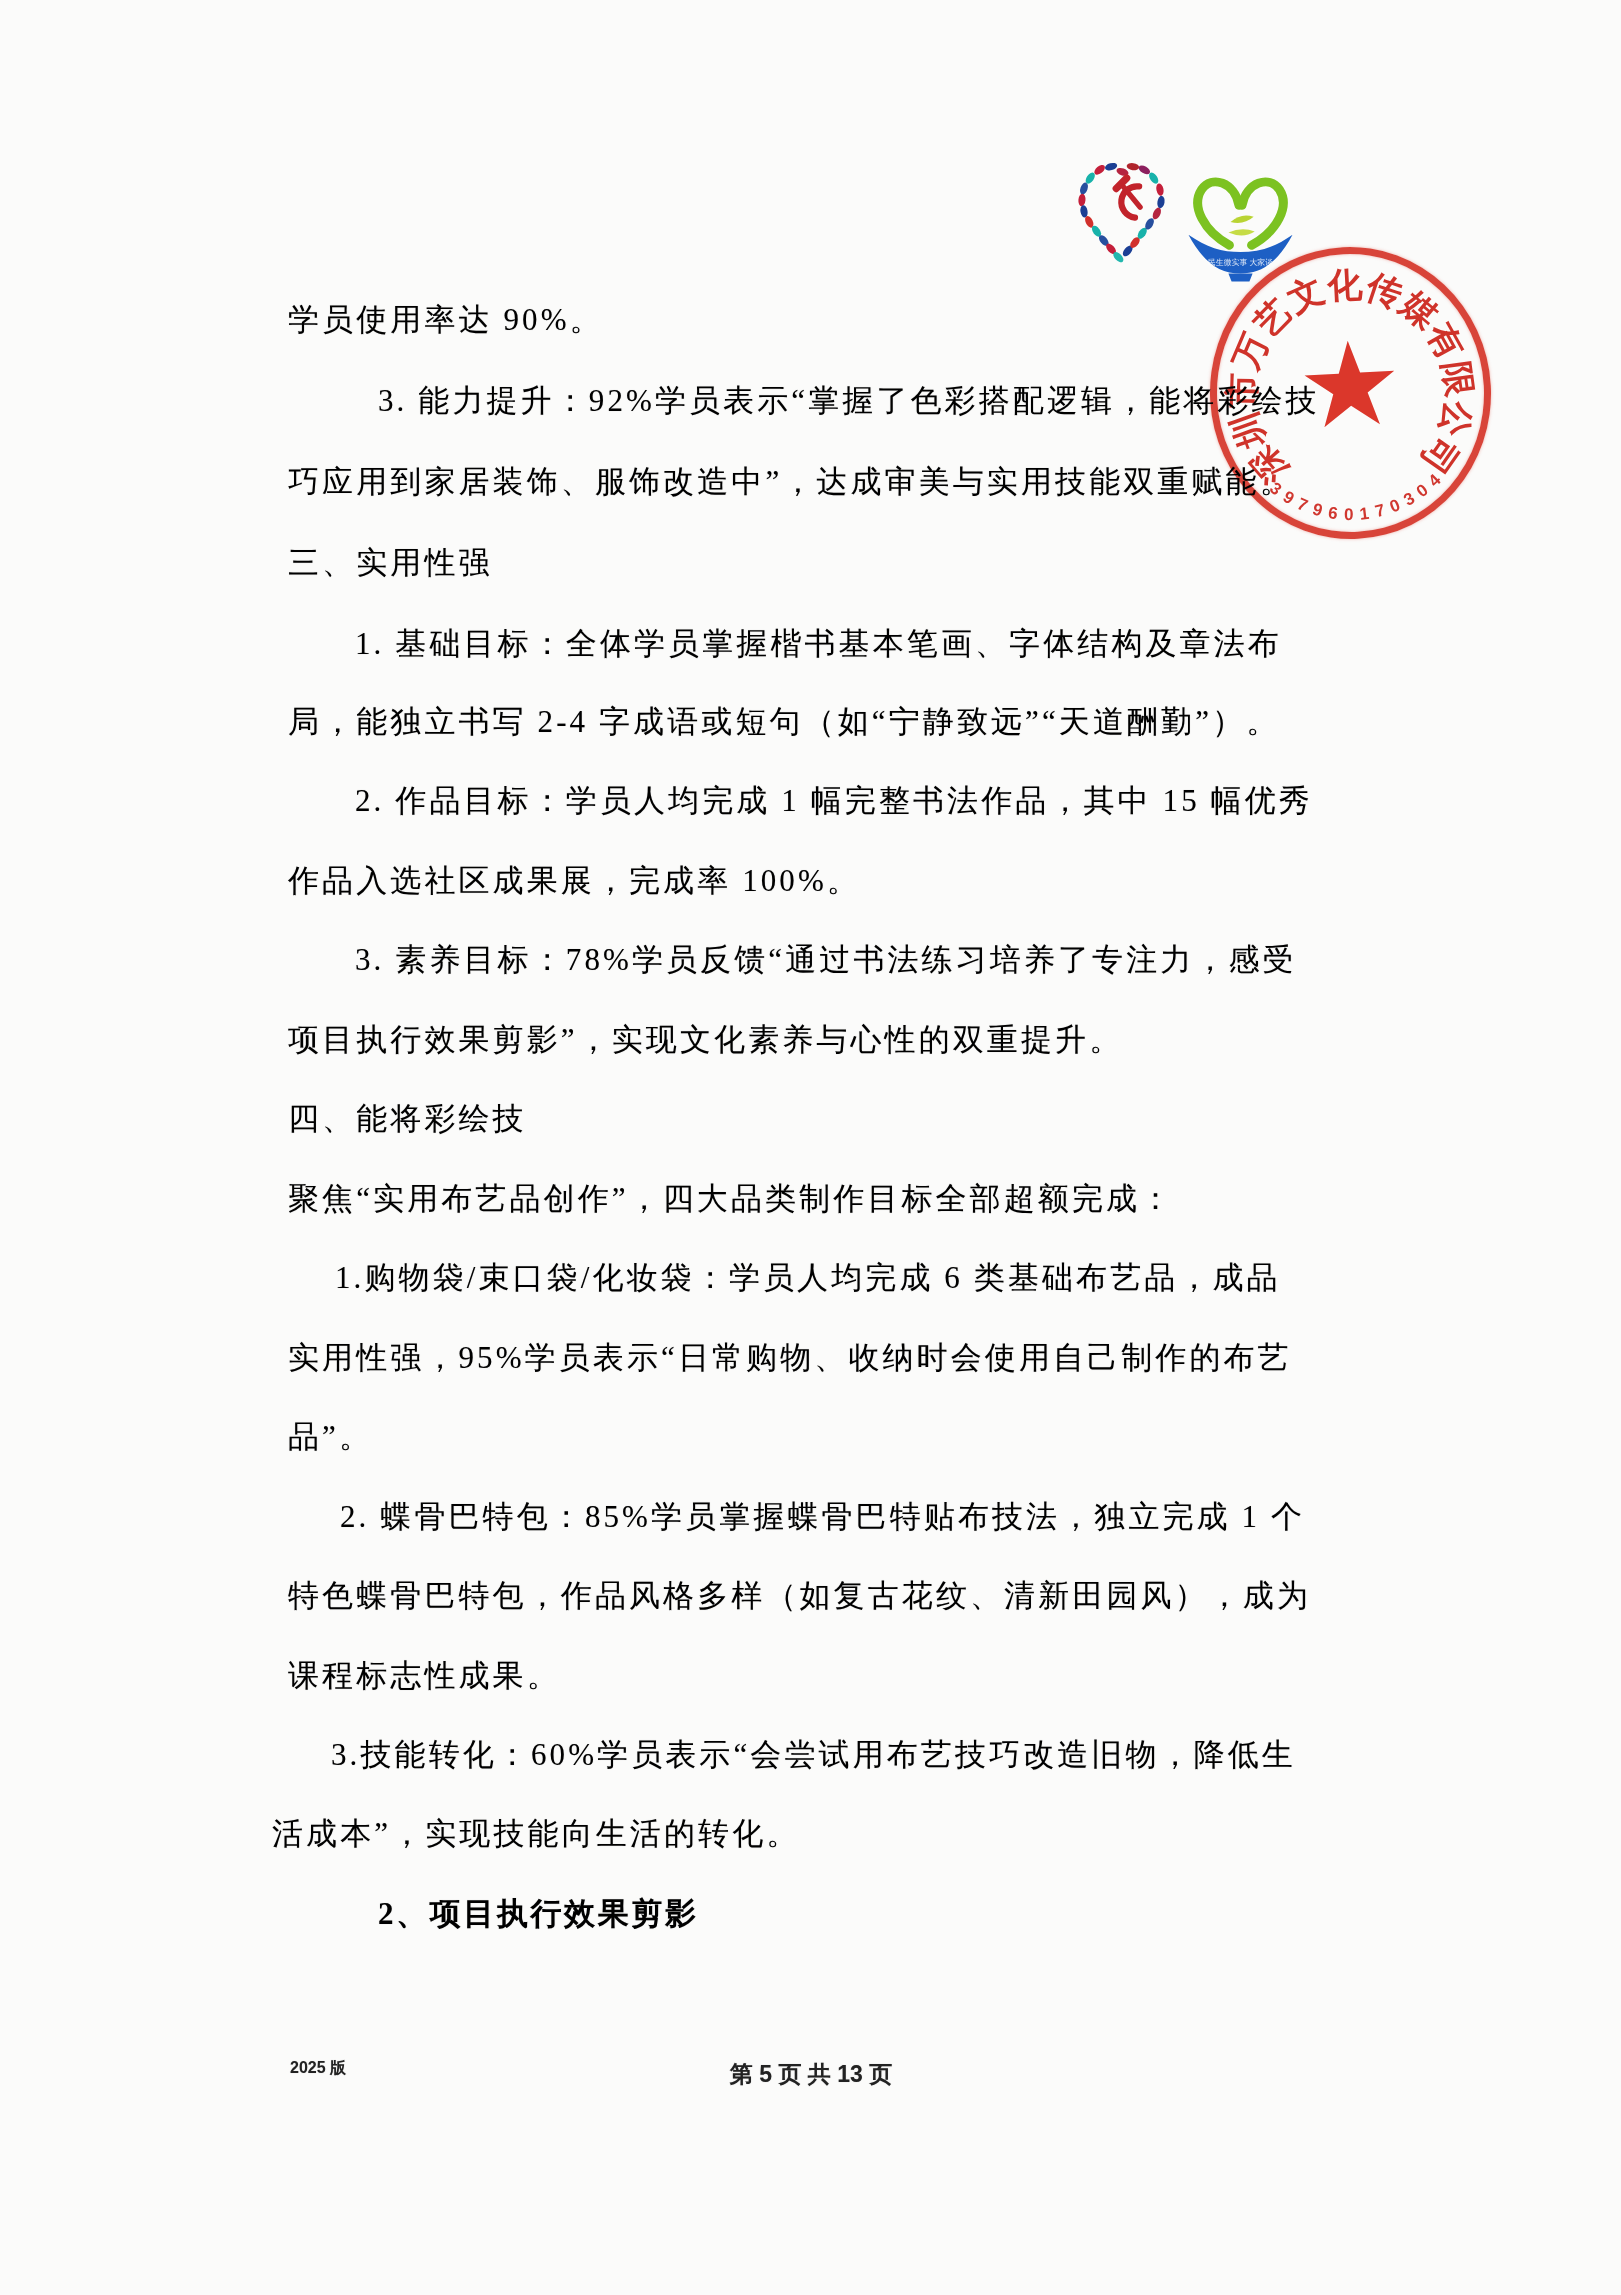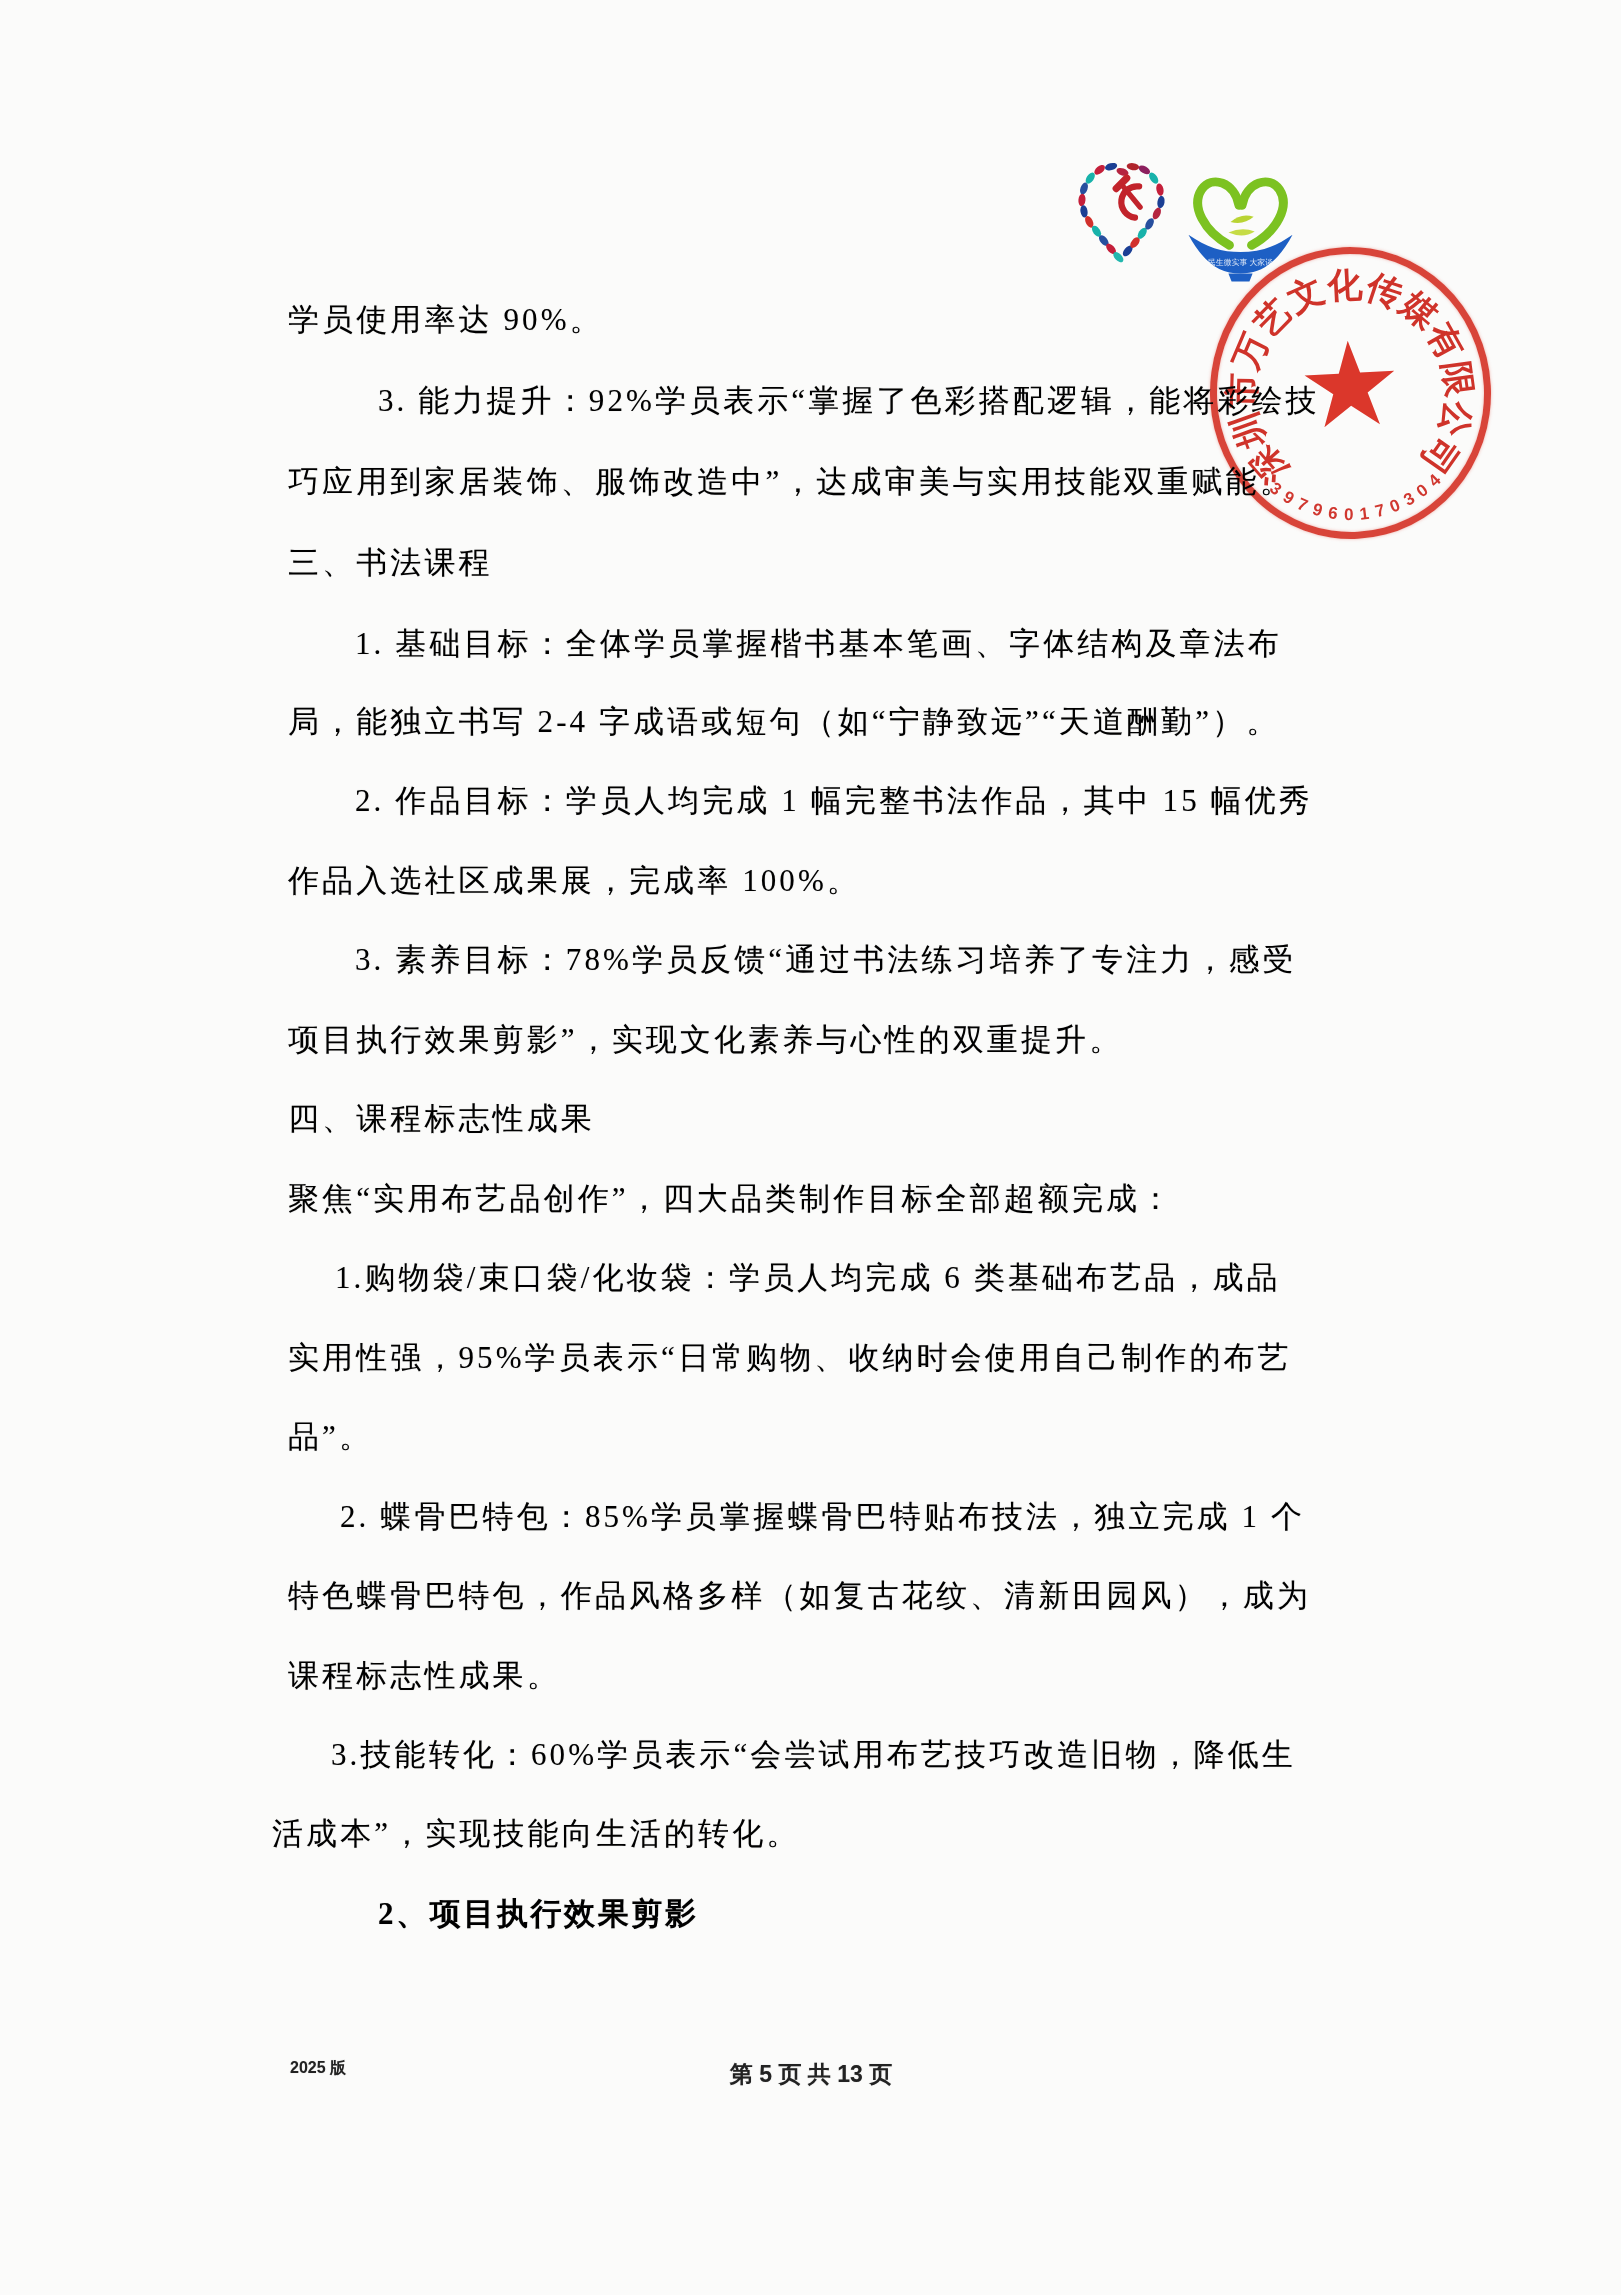--- a/index.html
+++ b/index.html
@@ -156,28 +156,28 @@
     <span class="seal-digit" style="transform:rotate(11.2deg) translate(0,122px)">6</span>
     <span class="seal-digit" style="transform:rotate(18.6deg) translate(0,122px)">9</span>
     <span class="seal-digit" style="transform:rotate(26.1deg) translate(0,122px)">7</span>
     <span class="seal-digit" style="transform:rotate(33.5deg) translate(0,122px)">9</span>
     <span class="seal-digit" style="transform:rotate(41deg) translate(0,122px)">3</span>
   </div>
 
   <div class="ln" style="left:288px;top:299px">学员使用率达 90%。</div>
   <div class="ln" style="left:378px;top:380px">3. 能力提升：92%学员表示“掌握了色彩搭配逻辑，能将彩绘技</div>
   <div class="ln" style="left:288px;top:461px">巧应用到家居装饰、服饰改造中”，达成审美与实用技能双重赋能。</div>
-  <div class="ln" style="left:288px;top:542px">三、书法课程</div>
+  <div class="ln" style="left:288px;top:542px">三、实用性强</div>
   <div class="ln" style="left:355px;top:623px">1. 基础目标：全体学员掌握楷书基本笔画、字体结构及章法布</div>
   <div class="ln" style="left:288px;top:701px">局，能独立书写 2-4 字成语或短句（如“宁静致远”“天道酬勤”）。</div>
   <div class="ln" style="left:355px;top:780px">2. 作品目标：学员人均完成 1 幅完整书法作品，其中 15 幅优秀</div>
   <div class="ln" style="left:288px;top:860px">作品入选社区成果展，完成率 100%。</div>
   <div class="ln" style="left:355px;top:939px">3. 素养目标：78%学员反馈“通过书法练习培养了专注力，感受</div>
   <div class="ln" style="left:288px;top:1019px">项目执行效果剪影”，实现文化素养与心性的双重提升。</div>
-  <div class="ln" style="left:288px;top:1098px">四、课程标志性成果</div>
+  <div class="ln" style="left:288px;top:1098px">四、能将彩绘技</div>
   <div class="ln" style="left:288px;top:1178px">聚焦“实用布艺品创作”，四大品类制作目标全部超额完成：</div>
   <div class="ln" style="left:335px;top:1257px">1.购物袋/束口袋/化妆袋：学员人均完成 6 类基础布艺品，成品</div>
   <div class="ln" style="left:288px;top:1337px">实用性强，95%学员表示“日常购物、收纳时会使用自己制作的布艺</div>
   <div class="ln" style="left:288px;top:1416px">品”。</div>
   <div class="ln" style="left:340px;top:1496px">2. 蝶骨巴特包：85%学员掌握蝶骨巴特贴布技法，独立完成 1 个</div>
   <div class="ln" style="left:288px;top:1575px">特色蝶骨巴特包，作品风格多样（如复古花纹、清新田园风），成为</div>
   <div class="ln" style="left:288px;top:1655px">课程标志性成果。</div>
   <div class="ln" style="left:331px;top:1734px">3.技能转化：60%学员表示“会尝试用布艺技巧改造旧物，降低生</div>
   <div class="ln" style="left:272px;top:1813px">活成本”，实现技能向生活的转化。</div>
   <div class="ln bold" style="left:378px;top:1893px">2、项目执行效果剪影</div>

